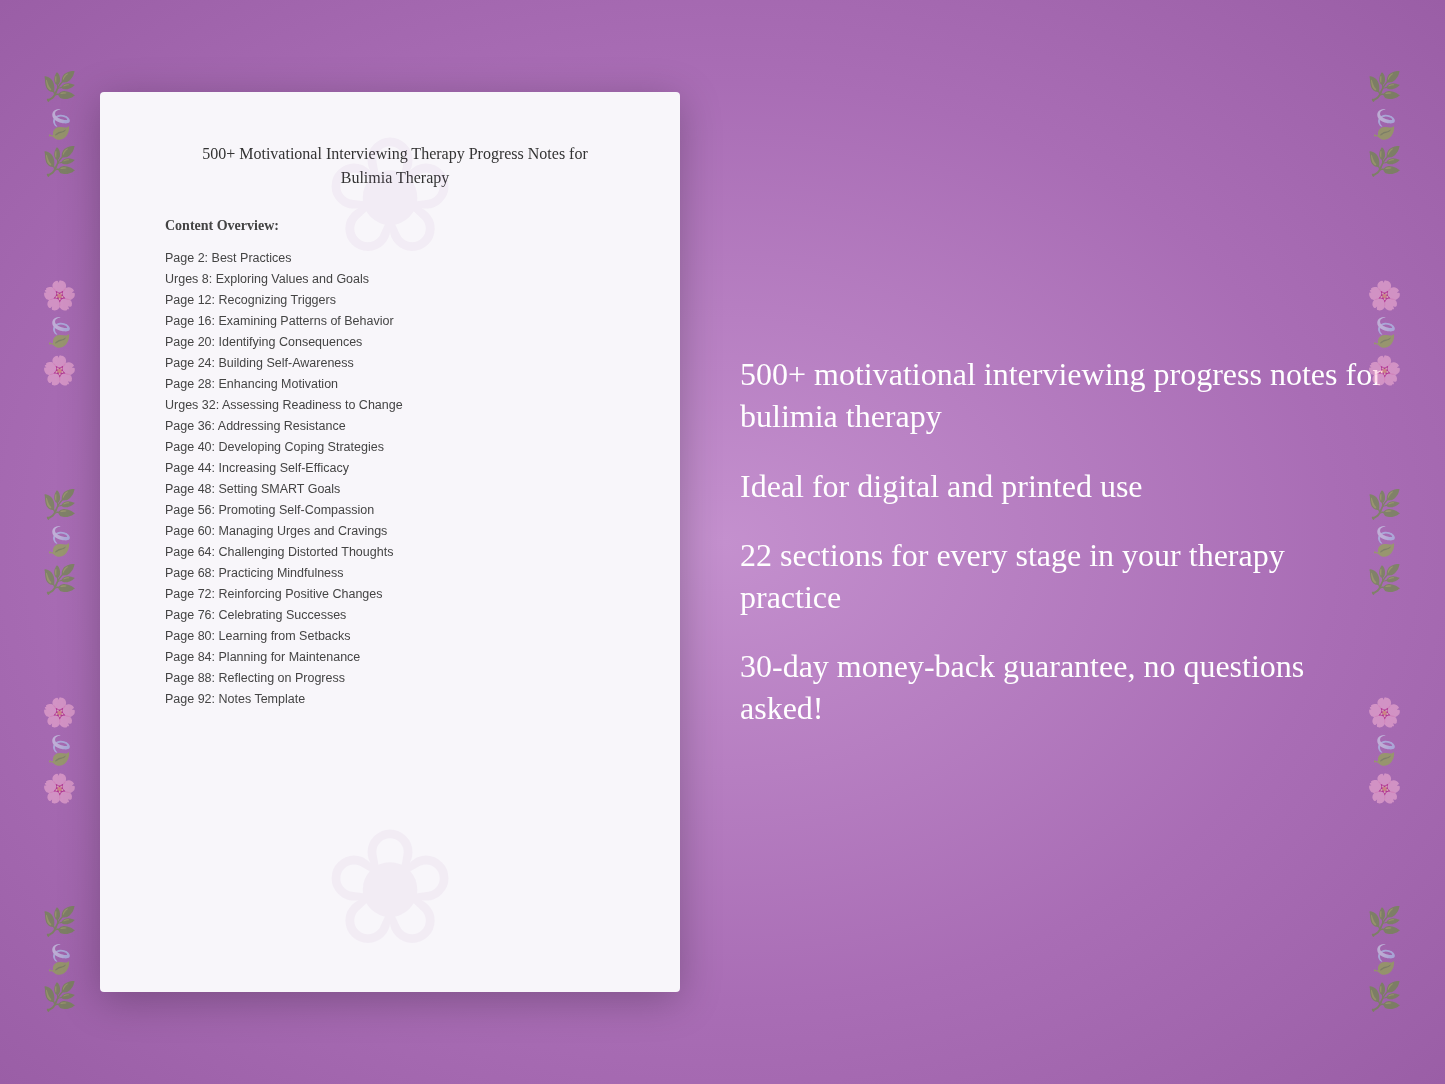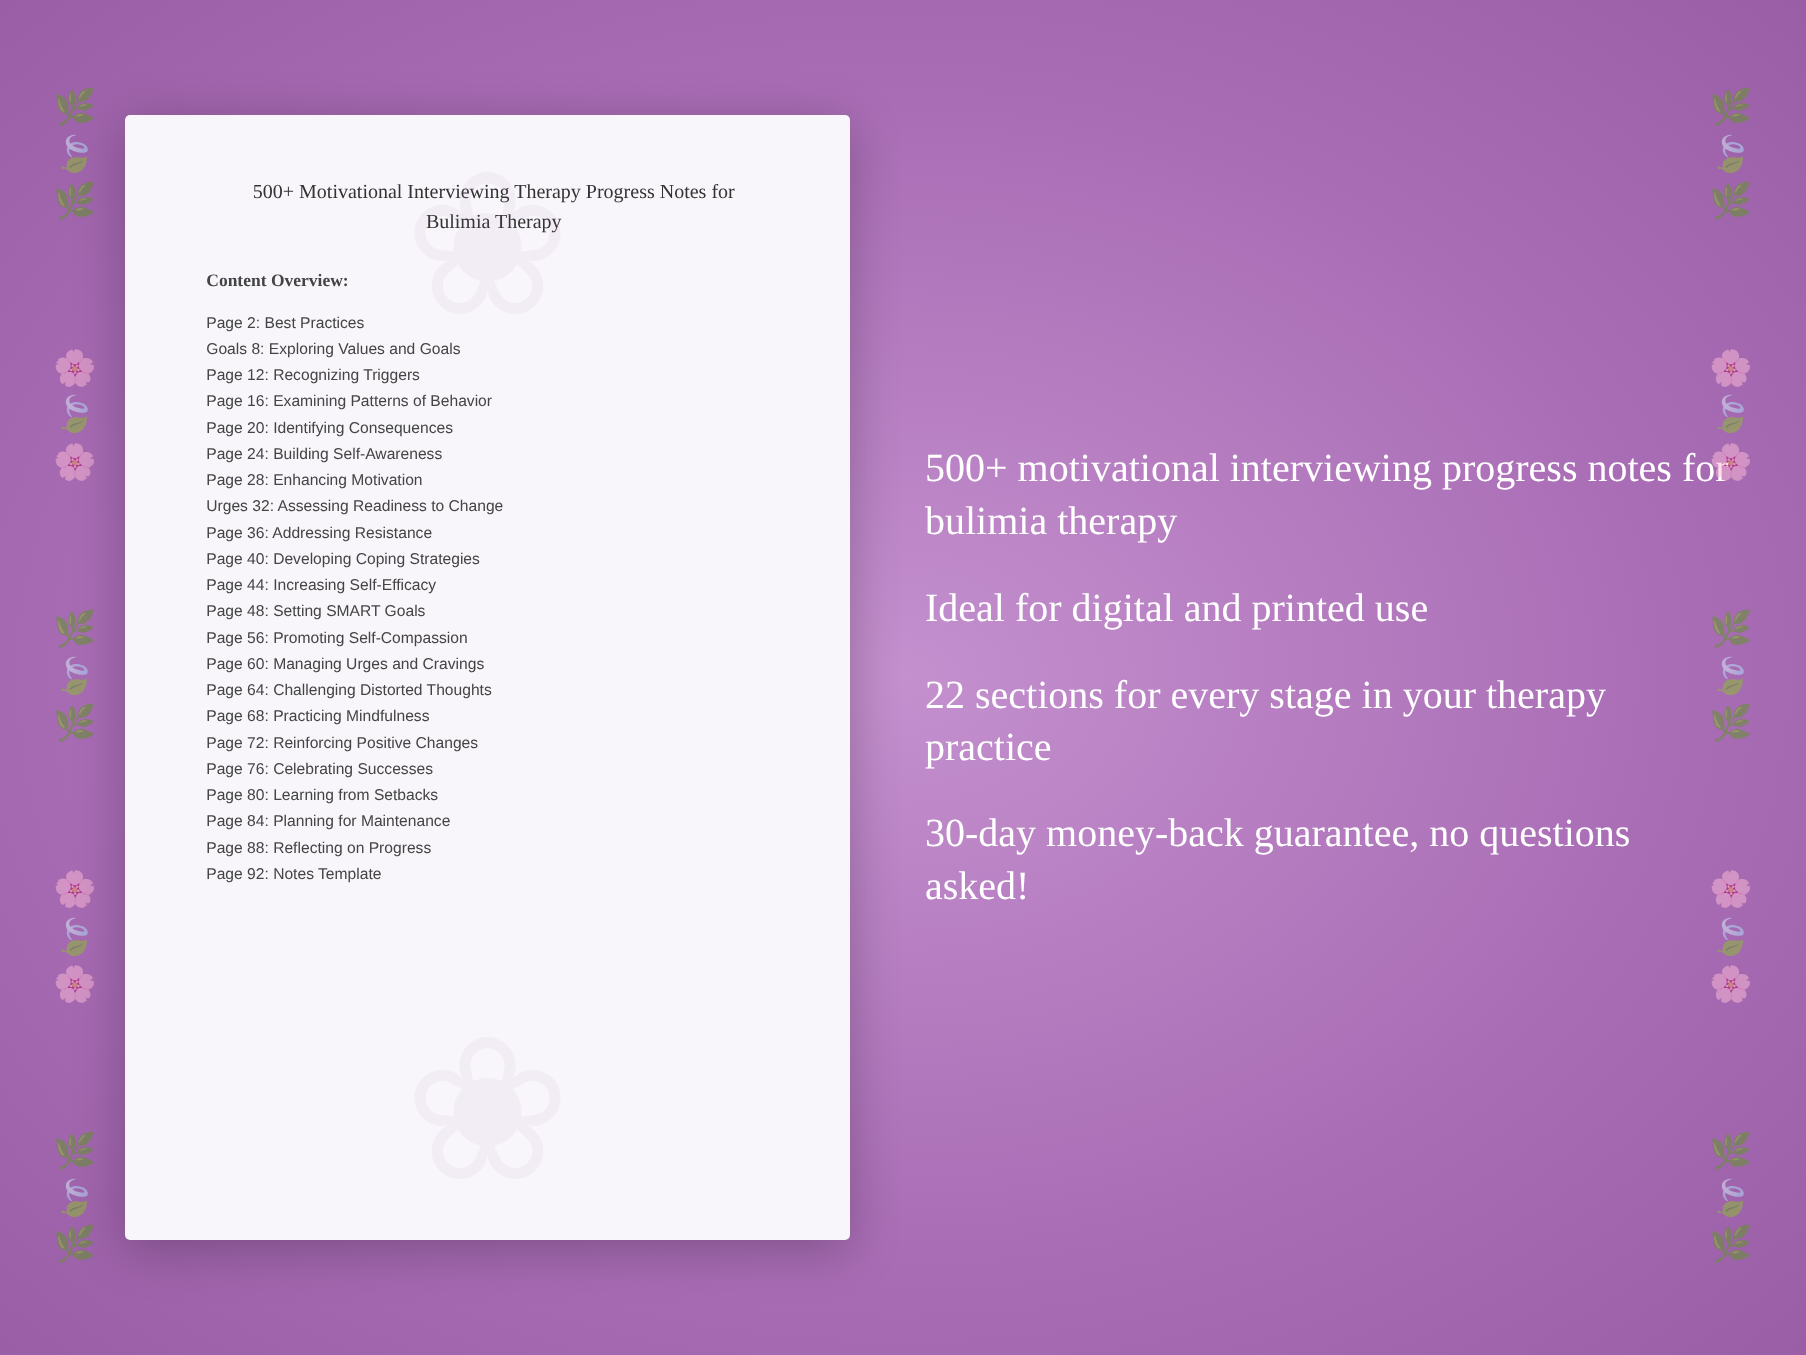--- a/index.html
+++ b/index.html
@@ -212,21 +212,21 @@
 
   <h1 class="doc-title">
     <span>500+ Motivational Interviewing Therapy Progress Notes for</span><br>
     <span>Bulimia Therapy</span>
   </h1>
 
   <div class="content-overview-label">Content Overview:</div>
 
   <ul class="toc-list" id="toc-list">
   <li class="toc-item"><span class="page-num">Page  2:</span>  Best Practices</li>
-      <li class="toc-item"><span class="page-num">Goals  8:</span>  Exploring Values and Goals</li>
+      <li class="toc-item"><span class="page-num">Urges  8:</span>  Exploring Values and Goals</li>
       <li class="toc-item"><span class="page-num">Page 12:</span>  Recognizing Triggers</li>
       <li class="toc-item"><span class="page-num">Page 16:</span>  Examining Patterns of Behavior</li>
       <li class="toc-item"><span class="page-num">Page 20:</span>  Identifying Consequences</li>
       <li class="toc-item"><span class="page-num">Page 24:</span>  Building Self-Awareness</li>
       <li class="toc-item"><span class="page-num">Page 28:</span>  Enhancing Motivation</li>
       <li class="toc-item"><span class="page-num">Urges 32:</span>  Assessing Readiness to Change</li>
       <li class="toc-item"><span class="page-num">Page 36:</span>  Addressing Resistance</li>
       <li class="toc-item"><span class="page-num">Page 40:</span>  Developing Coping Strategies</li>
       <li class="toc-item"><span class="page-num">Page 44:</span>  Increasing Self-Efficacy</li>
       <li class="toc-item"><span class="page-num">Page 48:</span>  Setting SMART Goals</li>

